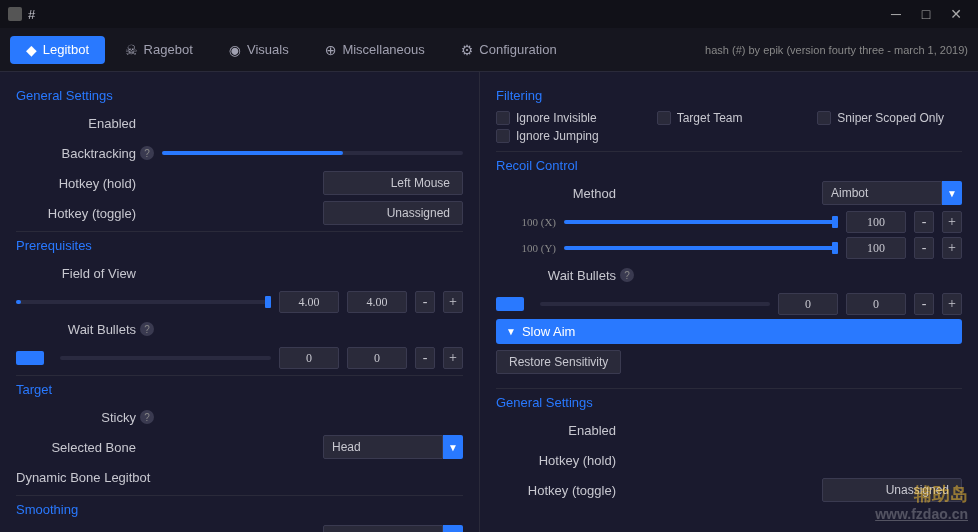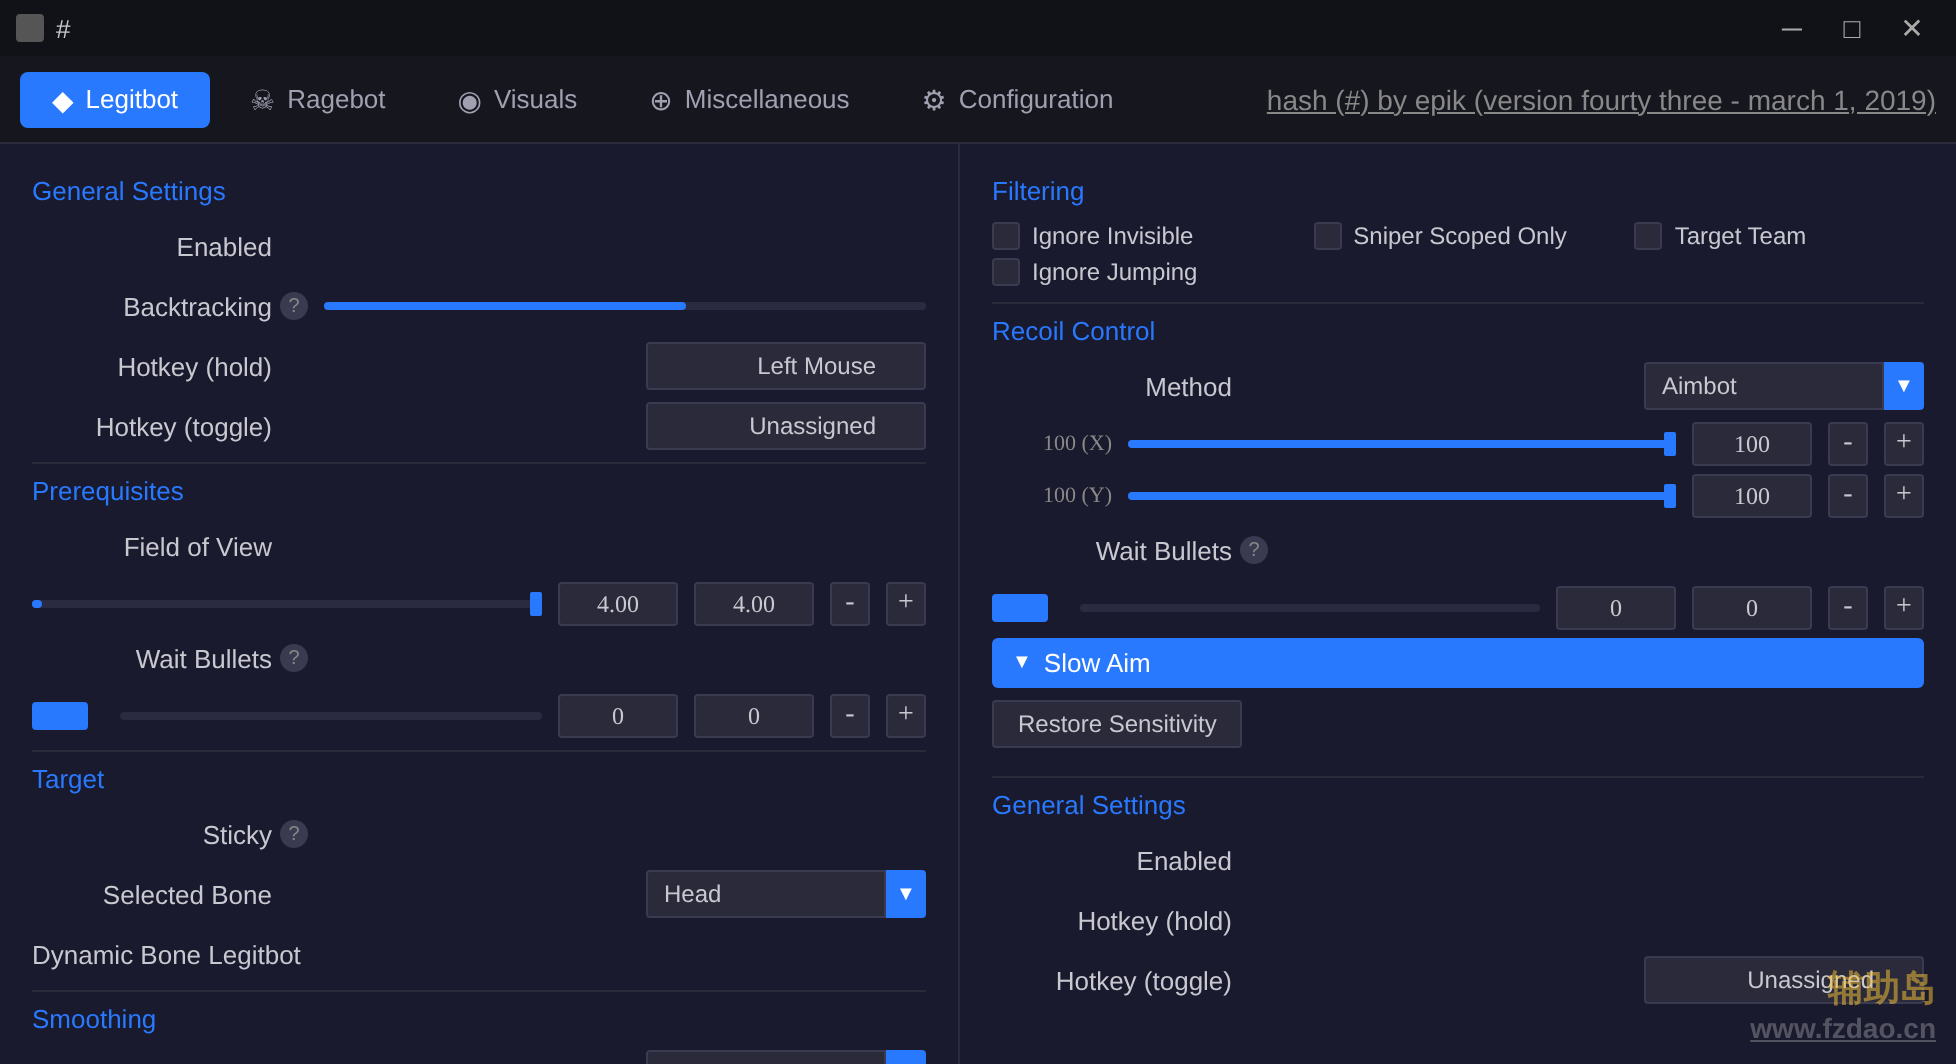--- a/index.html
+++ b/index.html
@@ -47,23 +47,22 @@
       color: #a0a0b0;
       font-size: 13px;
     }
     .tab.active {
       background: #2979ff;
       color: #fff;
     }
     .tab-icon { font-size: 14px; }
     .hash-info {
       margin-left: auto;
-      font-size: 14px;
+      font-size: 11px;
       color: #888;
-      text-decoration: underline;
     }
 
     
     .main-content {
       display: flex;
       height: calc(532px - 28px - 44px);
     }
 
     
     .left-panel {
@@ -141,21 +140,21 @@
 
     
     .hotkey-btn {
       margin-left: auto;
       min-width: 140px;
       height: 24px;
       background: #2a2a3a;
       border: 1px solid #3a3a50;
       color: #c8c8d0;
       text-align: right;
-      padding-right: 24px;
+      padding-right: 12px;
       font-size: 12px;
       display: flex; align-items: center; justify-content: flex-end;
       cursor: pointer;
       border-radius: 2px;
     }
 
     
     .dropdown {
       display: flex;
       align-items: center;
@@ -423,25 +422,25 @@
 
     <div class="section-title">Filtering</div>
 
     <div class="filter-grid">
       <div class="filter-item">
         <div class="filter-cb"></div>
         <span>Ignore Invisible</span>
       </div>
       <div class="filter-item">
         <div class="filter-cb"></div>
-        <span>Sniper Scoped Only</span>
+        <span>Target Team</span>
       </div>
       <div class="filter-item">
         <div class="filter-cb"></div>
-        <span>Target Team</span>
+        <span>Sniper Scoped Only</span>
       </div>
       <div class="filter-item">
         <div class="filter-cb"></div>
         <span>Ignore Jumping</span>
       </div>
     </div>
 
     <div class="divider"></div>
     <div class="section-title">Recoil Control</div>
 

